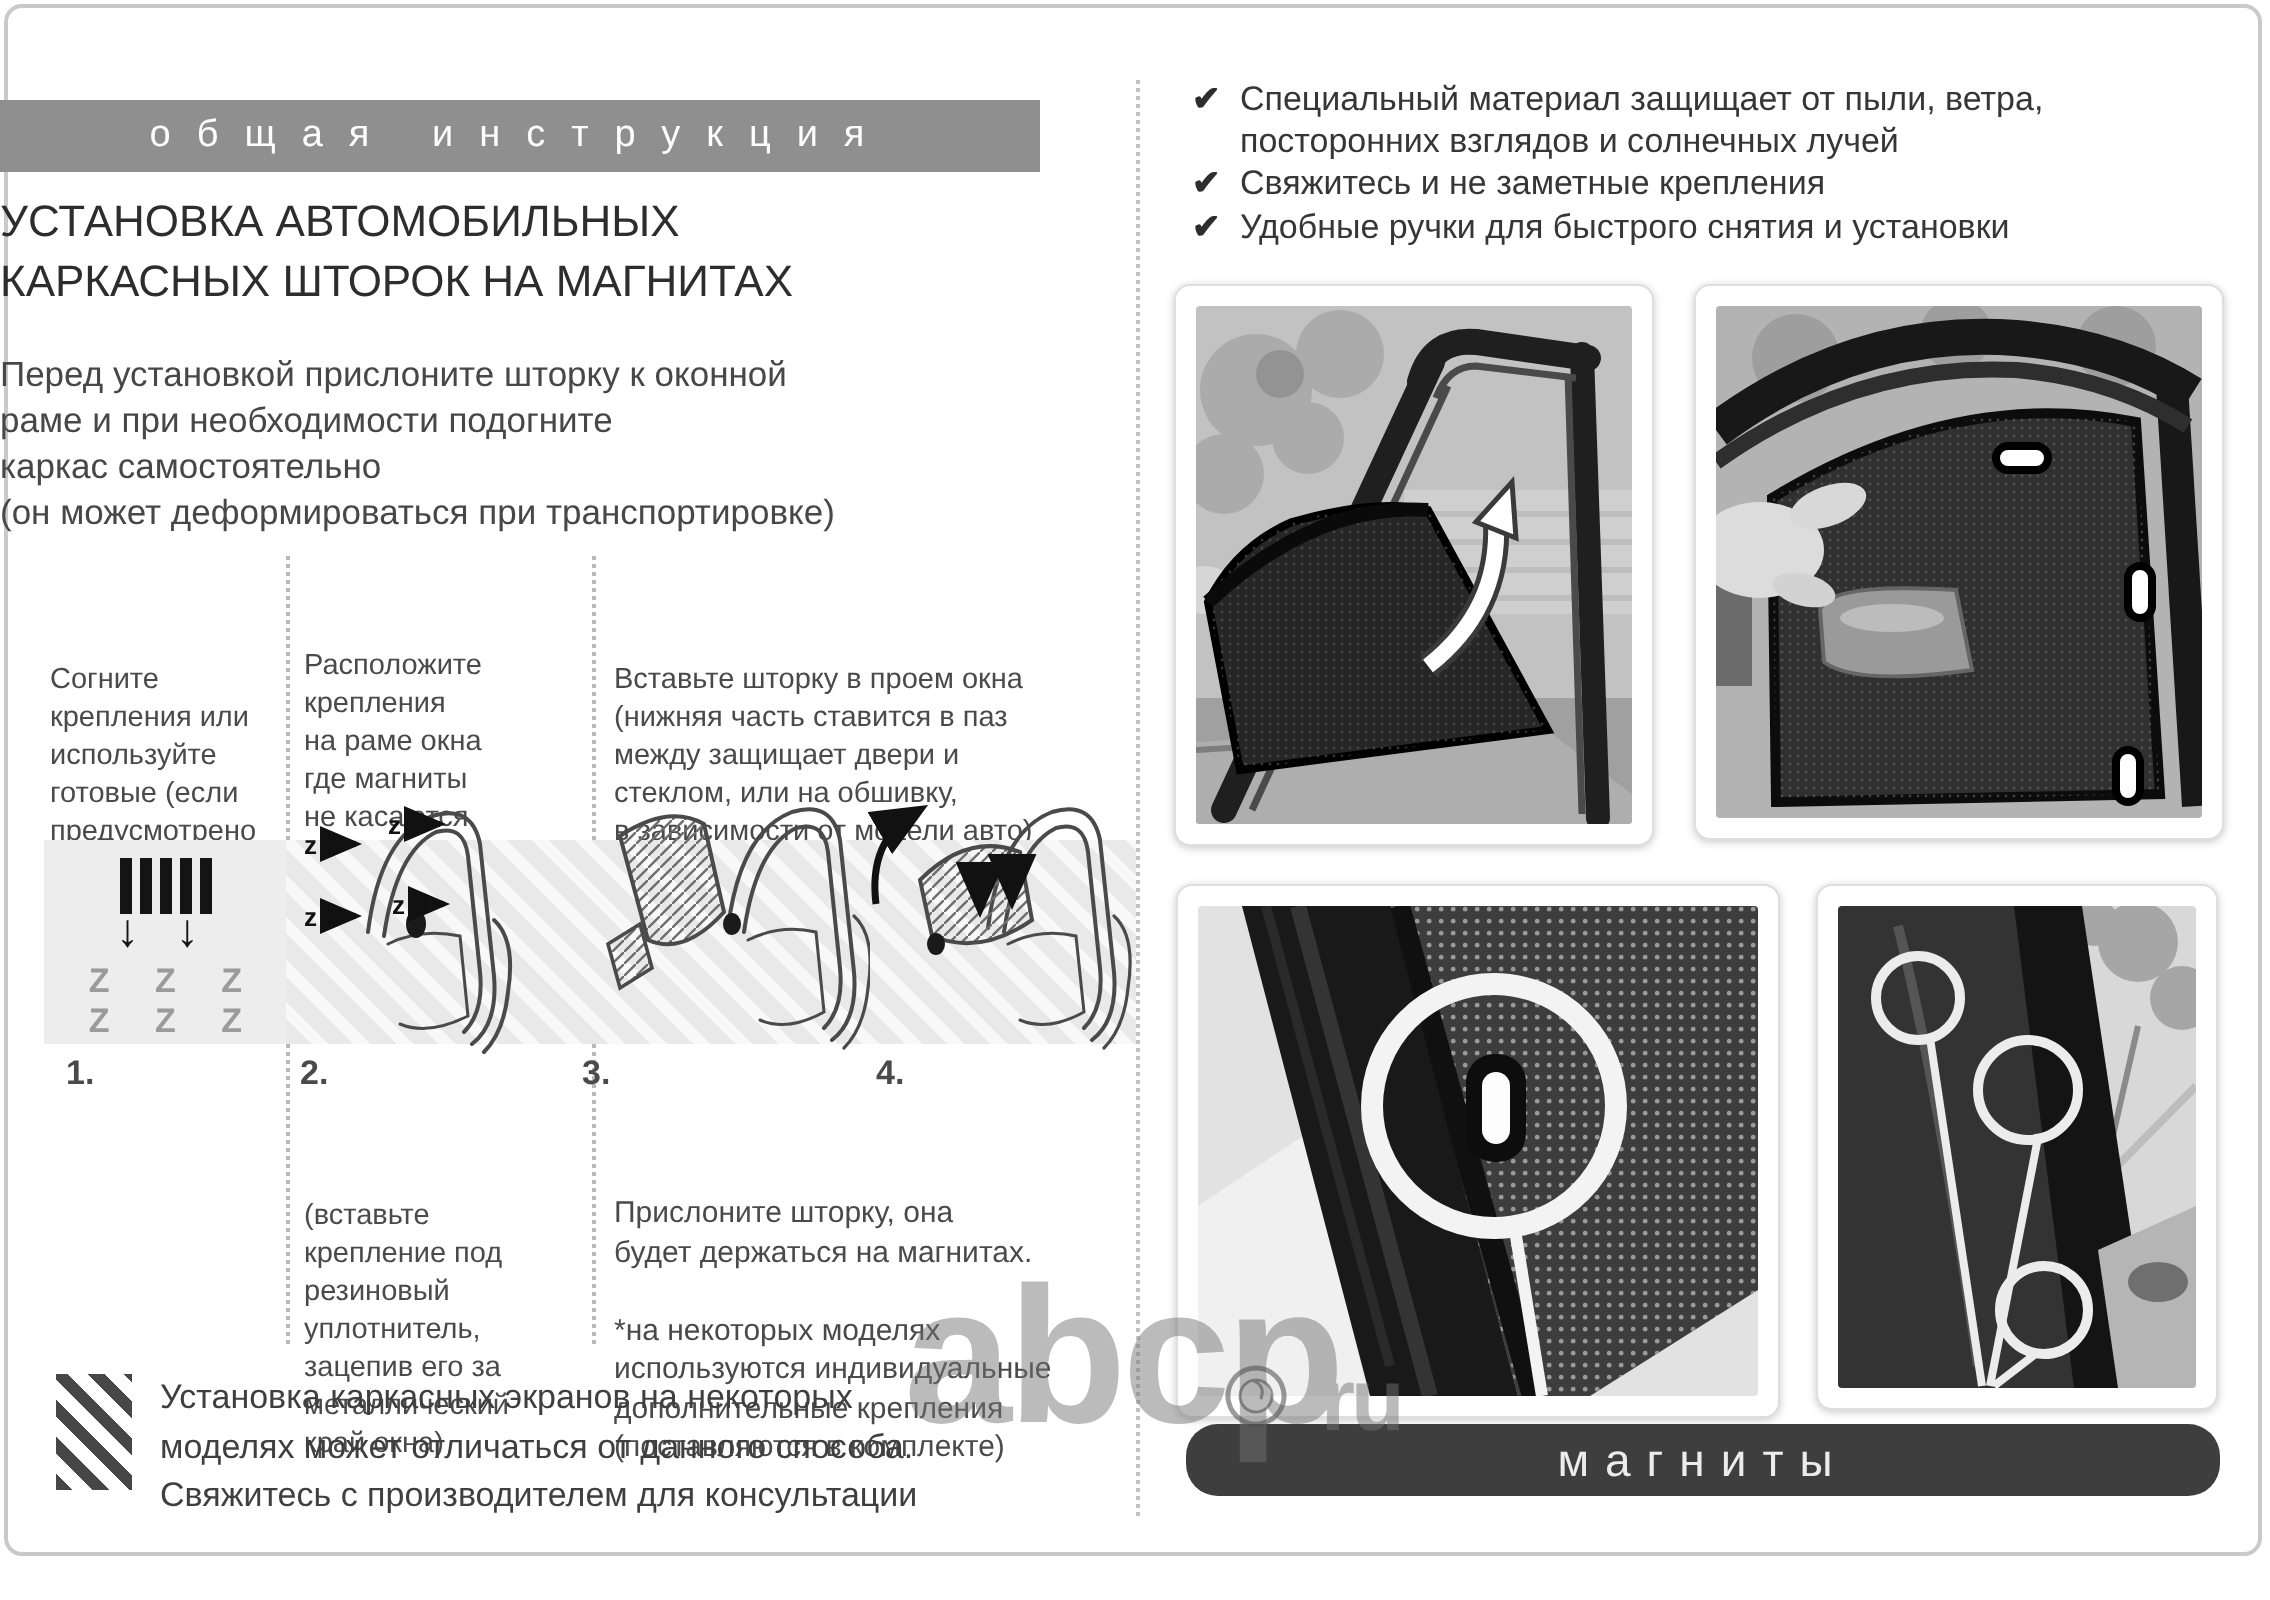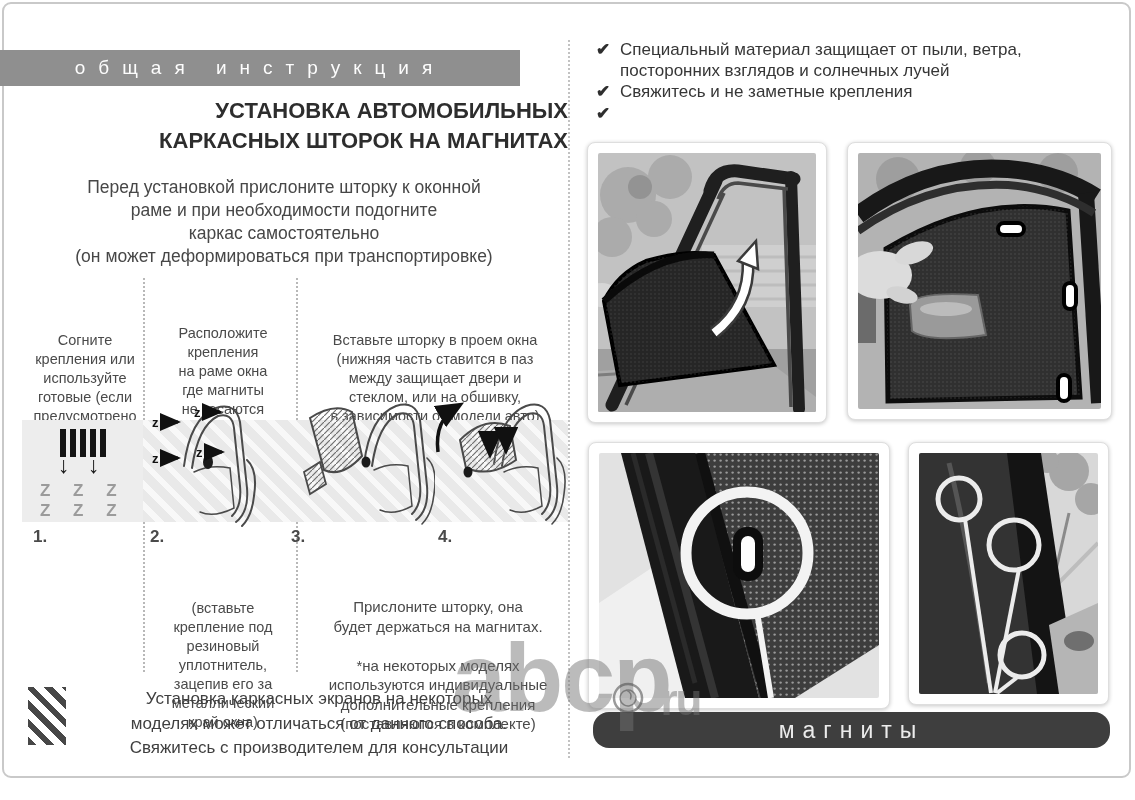--- a/index.html
+++ b/index.html
@@ -1,48 +1,48 @@
 <!DOCTYPE html>
 <html><head>
 <meta charset="utf-8">
 <style>
   html,body{margin:0;padding:0;background:#ffffff;}
   .page{position:relative;width:1135px;height:800px;background:#ffffff;
         font-family:"Liberation Sans",sans-serif;color:#3d3d3d;overflow:hidden;}
   .card-border{position:absolute;left:2px;top:2px;right:4px;bottom:22px;
         border:2px solid #c9c9c9;border-radius:9px;pointer-events:none;}
-  .pre{white-space:pre-line;text-align:center;}
+  .pre{white-space:pre-line;}
   .abs{position:absolute;}
 
   
   .header-band{left:0;top:50px;width:520px;height:36px;background:#8f8f8f;
         color:#fdfdfd;font-size:19px;line-height:36px;text-align:center;
         letter-spacing:13px;}
-  .title{left:0;top:96px;width:568px;text-align:right;font-size:22px;
-        font-weight:bold;color:#2d2d2d;line-height:30px;}
+  .title{left:0;top:96px;width:568px;text-align:left;font-size:22px;
+        font-weight:normal;color:#2d2d2d;line-height:30px;}
   .intro{left:0;top:176px;width:568px;font-size:17.5px;
         line-height:23px;color:#474747;}
   .col-text{font-size:14.5px;line-height:19px;color:#4a4a4a;margin-top:48px;}
   .col1{left:25px;top:283px;width:120px;}
   .col2{left:152px;top:276px;width:142px;}
   .col3{left:307px;top:283px;width:256px;}
   .vsep{width:0;border-left:2px dotted #b8b8b8;}
   .sep1{left:143px;top:278px;height:394px;}
   .sep2{left:296px;top:278px;height:394px;}
   .sep-main{left:568px;top:40px;height:718px;border-left:2px dotted #c2c2c2;}
 
   .band{left:22px;top:420px;width:546px;height:102px;background:#ededed;}
   .band-hatch{position:absolute;left:121px;top:0;right:0;bottom:0;
         background:repeating-linear-gradient(45deg,#e9e9e9 0 9px,#f8f8f8 9px 15px);}
 
   .bars{left:60px;top:429px;display:flex;gap:4px;}
   .bars div{width:6px;height:28px;background:#141414;}
   .down-arrows{left:58px;top:452px;font-size:23px;font-weight:bold;color:#161616;
         letter-spacing:6px;}
-  .z-rows{left:40px;top:481px;width:90px;text-align:left;color:#9b9b9b;
+  .z-rows{left:40px;top:481px;width:90px;text-align:right;color:#9b9b9b;
         font-weight:800;font-size:17px;line-height:20px;letter-spacing:9px;}
 
   .step-num{font-size:17px;font-weight:bold;color:#4a4a4a;top:527px;}
   .num1{left:33px;} .num2{left:150px;} .num3{left:291px;} .num4{left:438px;}
 
   .note2{left:152px;top:551px;width:142px;}
   .note3{left:307px;top:549px;width:262px;}
 
   .footer-icon{left:28px;top:687px;width:38px;height:58px;
         background:repeating-linear-gradient(45deg,#474747 0 6px,#ffffff 6px 13px);}
@@ -226,20 +226,21 @@
       <span class="chk">✔</span>
       <span class="pre">Специальный материал защищает от пыли, ветра,
 посторонних взглядов и солнечных лучей</span>
     </div>
     <div class="feature">
       <span class="chk">✔</span>
       <span class="pre">Свяжитесь и не заметные крепления</span>
     </div>
     <div class="feature">
       <span class="chk">✔</span>
+      <span class="pre">Удобные ручки для быстрого снятия и установки</span>
     </div>
   </div>
 
   <div class="photo pA">
     <svg width="218" height="259" viewBox="0 0 218 259">
       <defs>
         <pattern id="meshA" width="4" height="4" patternUnits="userSpaceOnUse">
           <circle cx="1" cy="1" r="0.7" fill="#585858"></circle>
         </pattern>
       </defs>

